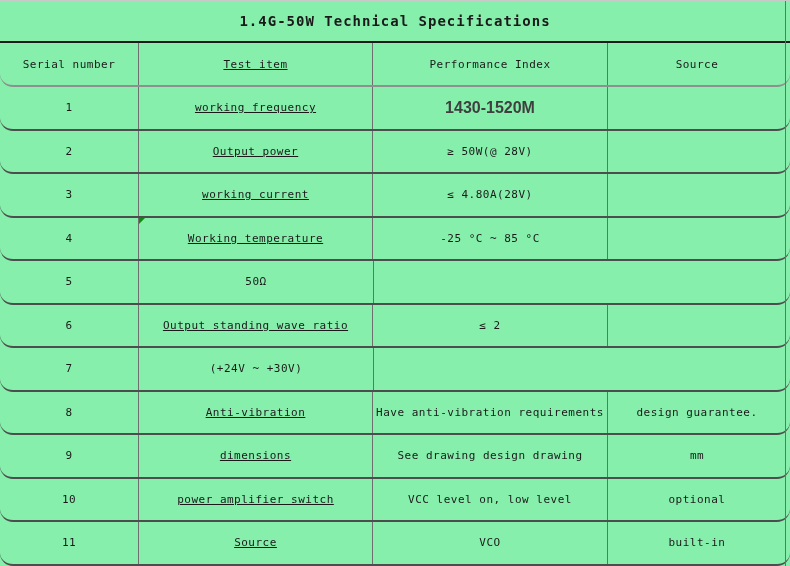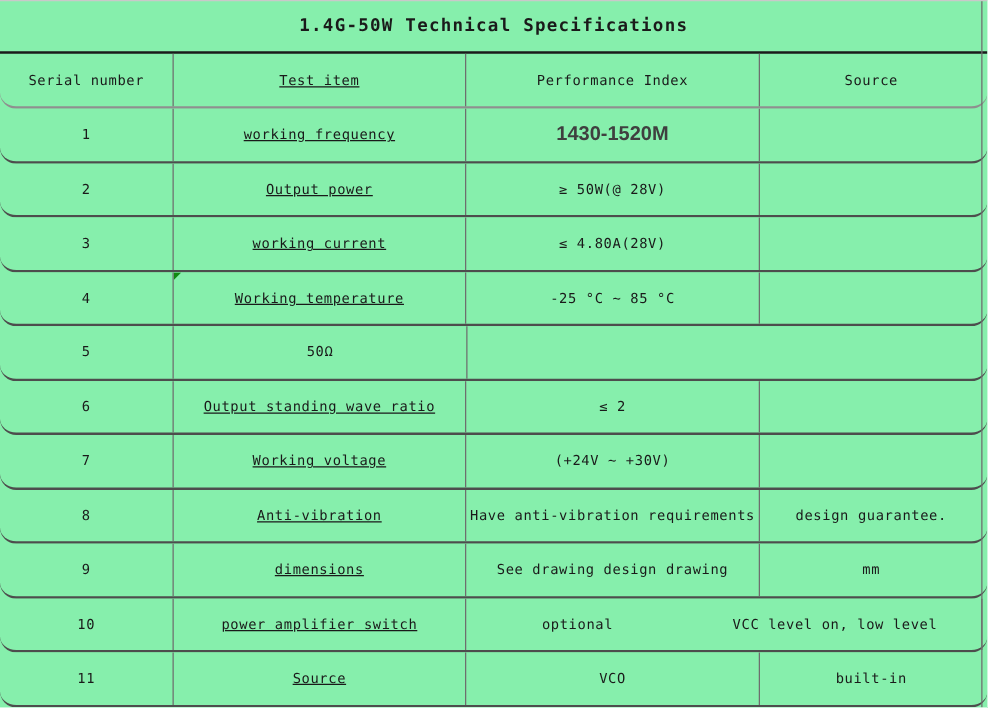--- a/index.html
+++ b/index.html
@@ -142,21 +142,20 @@
 
   <div class="row data-row">
     <div class="cell c1">6</div>
     <div class="cell c2">Output standing wave ratio</div>
     <div class="cell c3">≤ 2</div>
     <div class="cell c4"></div>
   </div>
 
   <div class="row data-row">
     <div class="cell c1">7</div>
-    <div class="cell c2">Working voltage</div>
     <div class="cell c3">(+24V ~ +30V)</div>
     <div class="cell c4"></div>
   </div>
 
   <div class="row data-row">
     <div class="cell c1">8</div>
     <div class="cell c2">Anti-vibration</div>
     <div class="cell c3">Have anti-vibration requirements</div>
     <div class="cell c4">design guarantee.</div>
   </div>
@@ -164,22 +163,22 @@
   <div class="row data-row">
     <div class="cell c1">9</div>
     <div class="cell c2">dimensions</div>
     <div class="cell c3">See drawing design drawing</div>
     <div class="cell c4">mm</div>
   </div>
 
   <div class="row data-row">
     <div class="cell c1">10</div>
     <div class="cell c2">power amplifier switch</div>
+    <div class="cell c3">VCC level on, low level</div>
     <div class="cell c4">optional</div>
-    <div class="cell c3">VCC level on, low level</div>
   </div>
 
   <div class="row data-row">
     <div class="cell c1">11</div>
     <div class="cell c2">Source</div>
     <div class="cell c3">VCO</div>
     <div class="cell c4">built-in</div>
   </div>
 
   <div class="right-line"></div>

